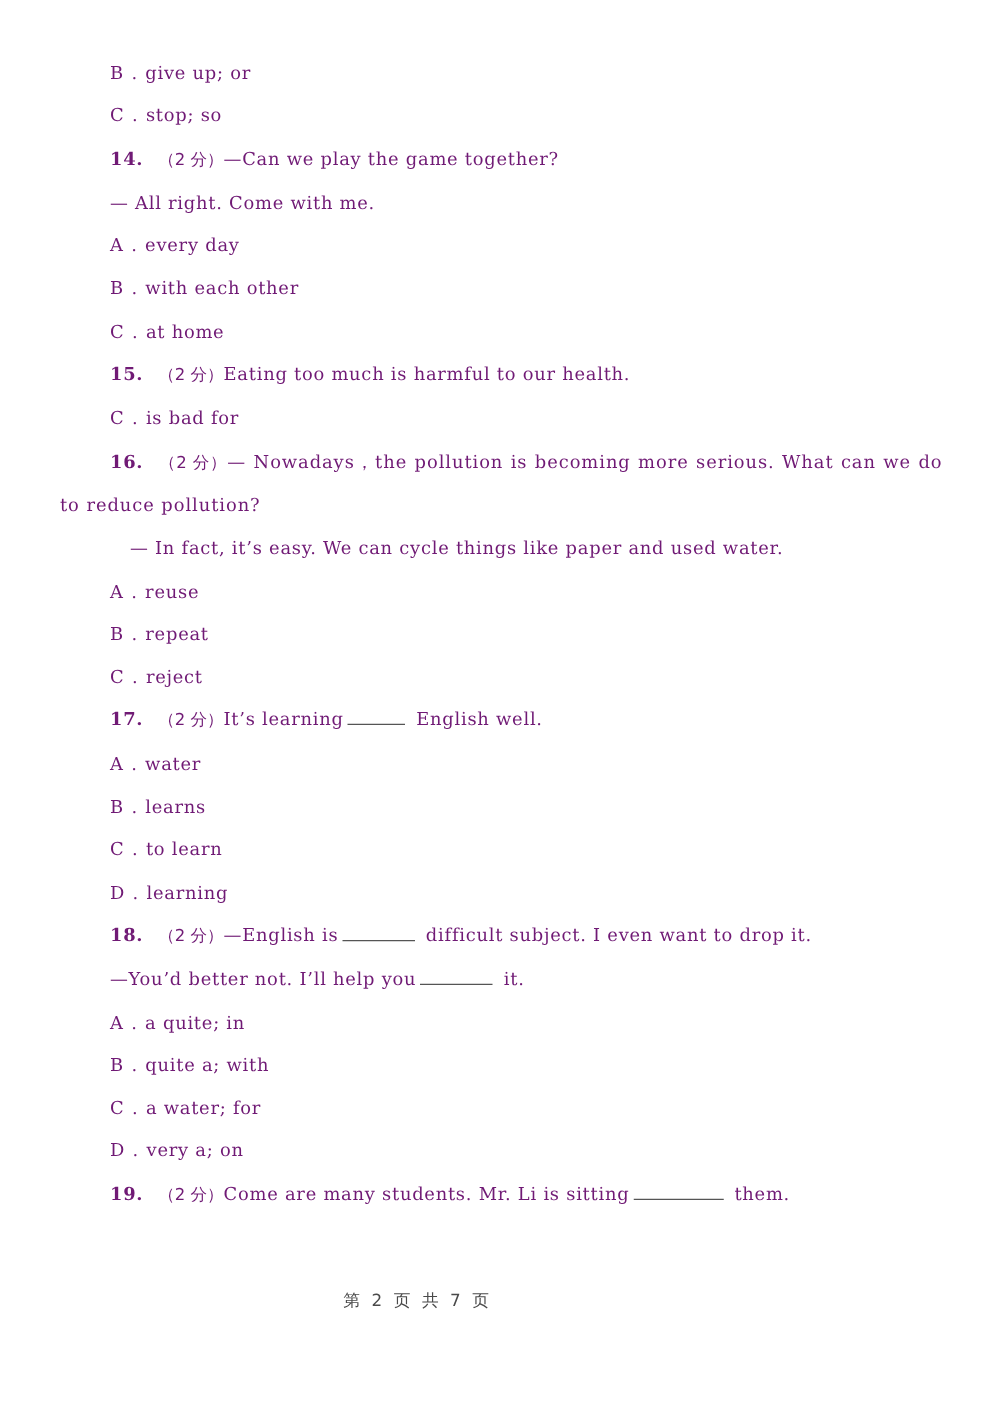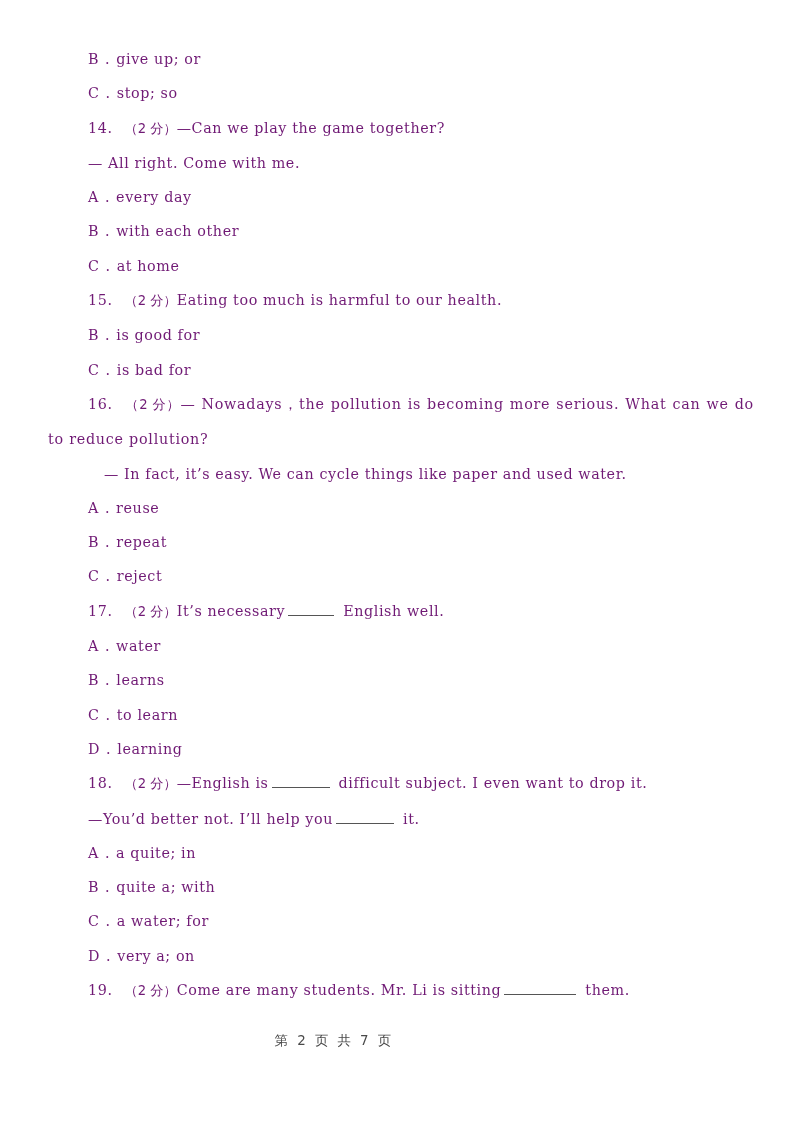--- a/index.html
+++ b/index.html
@@ -45,21 +45,21 @@
     text-justify: inter-word;
     letter-spacing: 0.6px;
   }
   
   .indent-q    { padding-left: 40px; }   
   .indent-opt  { padding-left: 40px; }   
   .indent-dlg  { padding-left: 40px; }   
   .indent-dlg2 { padding-left: 56px; }   
   .hang        { padding-left: 0px; }    
 
-  .qnum { letter-spacing: 0.6px; }
+  .qnum { letter-spacing: 0.6px; font-weight: bold; }
   .cn   { font-family: "DejaVu Sans", "Liberation Sans", sans-serif; font-size: 13.2px; letter-spacing: 0px; }
   .optletter { letter-spacing: 0.6px; }
 
   .blank {
     display: inline-block;
     border-bottom: 1px solid #555;
     vertical-align: baseline;
     height: 0.82em;
     margin: 0 3px;
   }
@@ -106,44 +106,41 @@
       <span class="optletter">B</span><span class="sp"></span><span>.</span><span class="sp"></span><span>with each other</span>
     </p>
     <p class="line indent-opt">
       <span class="optletter">C</span><span class="sp"></span><span>.</span><span class="sp"></span><span>at home</span>
     </p>
 
     <p class="line indent-q">
       <span class="qnum">15.</span><span class="sp"></span><span class="sp"></span><span class="cn">（2 分）</span><span>Eating too much is harmful to our health.</span>
     </p>
     <p class="line indent-opt">
-      <span class="optletter">B</span><span class="sp"></span><span>.</span><span class="sp"></span><span>is good for</span>
-    </p>
-    <p class="line indent-opt">
       <span class="optletter">C</span><span class="sp"></span><span>.</span><span class="sp"></span><span>is bad for</span>
     </p>
 
     <p class="line q-line hang" style="letter-spacing:0.75px;">
       <span style="display:inline-block;width:40px;"></span><span class="qnum">16.</span><span class="sp"></span><span class="sp"></span><span class="cn">（2 分）</span><span>— Nowadays，the pollution is becoming more serious. What can we do to reduce pollution?</span>
     </p>
     <p class="line indent-dlg2">
       <span>— In fact, it’s easy. We can cycle things like paper and used water.</span>
     </p>
     <p class="line indent-opt">
       <span class="optletter">A</span><span class="sp"></span><span>.</span><span class="sp"></span><span>reuse</span>
     </p>
     <p class="line indent-opt">
       <span class="optletter">B</span><span class="sp"></span><span>.</span><span class="sp"></span><span>repeat</span>
     </p>
     <p class="line indent-opt">
       <span class="optletter">C</span><span class="sp"></span><span>.</span><span class="sp"></span><span>reject</span>
     </p>
 
     <p class="line indent-q">
-      <span class="qnum">17.</span><span class="sp"></span><span class="sp"></span><span class="cn">（2 分）</span><span>It’s necessary</span><span class="blank blank-sm"></span><span class="sp"></span><span>English well.</span>
+      <span class="qnum">17.</span><span class="sp"></span><span class="sp"></span><span class="cn">（2 分）</span><span>It’s learning</span><span class="blank blank-sm"></span><span class="sp"></span><span>English well.</span>
     </p>
     <p class="line indent-opt">
       <span class="optletter">A</span><span class="sp"></span><span>.</span><span class="sp"></span><span>water</span>
     </p>
     <p class="line indent-opt">
       <span class="optletter">B</span><span class="sp"></span><span>.</span><span class="sp"></span><span>learns</span>
     </p>
     <p class="line indent-opt">
       <span class="optletter">C</span><span class="sp"></span><span>.</span><span class="sp"></span><span>to learn</span>
     </p>

